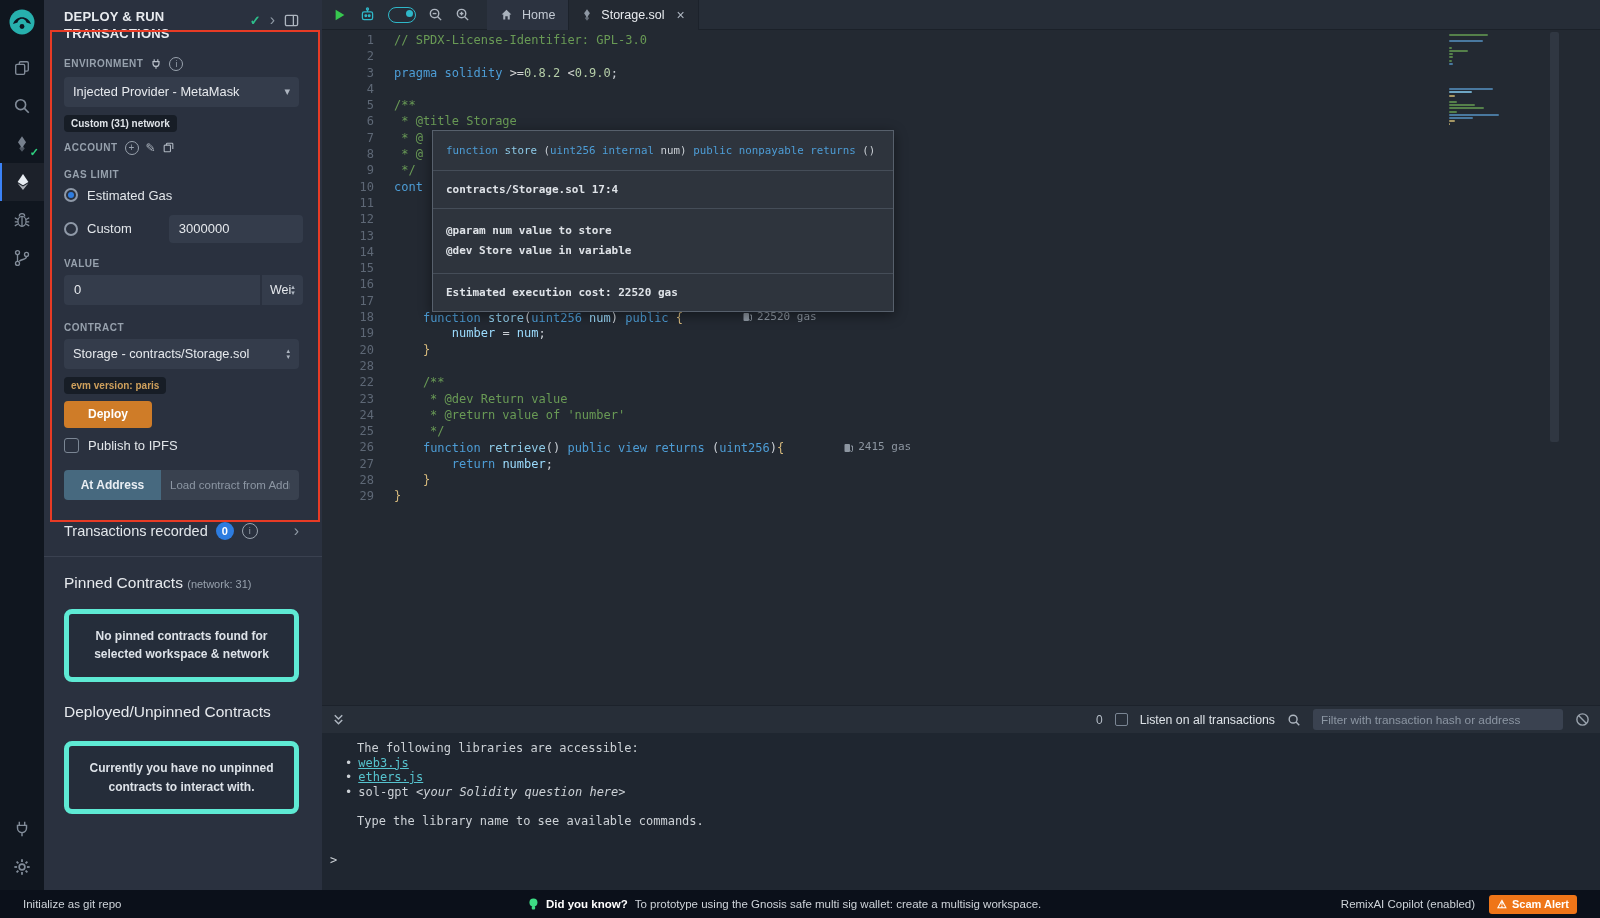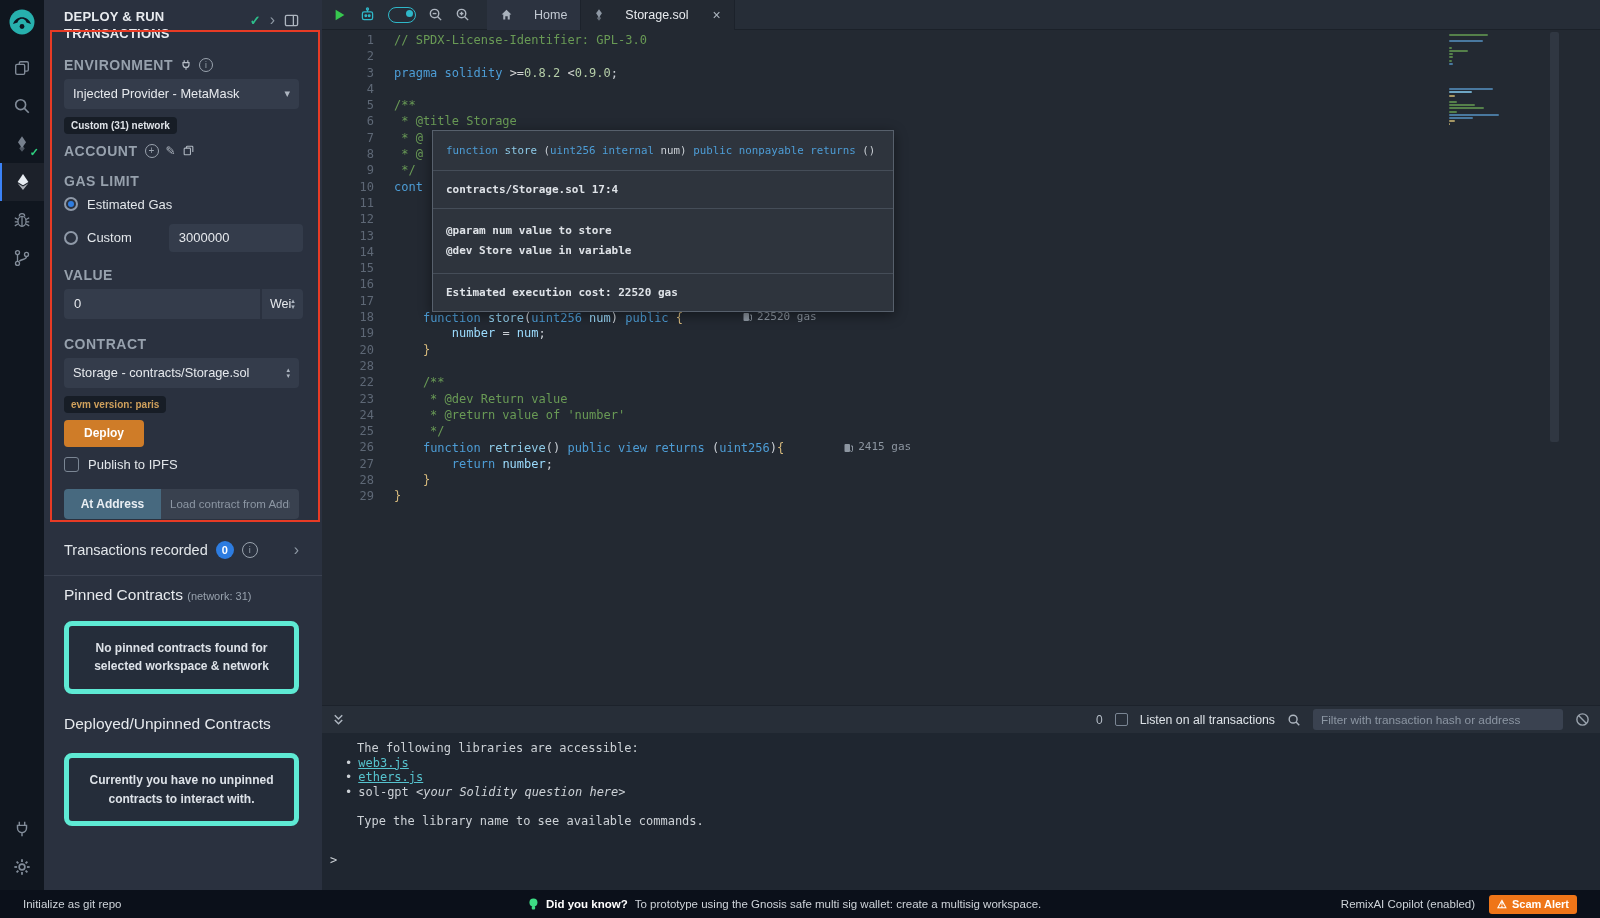--- a/index.html
+++ b/index.html
@@ -17,62 +17,62 @@
 
   
   .sidepanel{position:absolute;left:44px;top:0;width:278px;height:890px;background:#2a313f;box-sizing:border-box;padding:0 23px 0 20px;z-index:10;}
   .panel-header{display:flex;align-items:flex-start;padding-top:9px;}
   .panel-title{width:168px;font-size:13px;font-weight:bold;color:#e8ebef;line-height:1.3;letter-spacing:.2px;}
   .header-icons{display:flex;align-items:center;gap:9px;margin-left:auto;margin-top:3px;}
   .check-glyph{color:#2dbe8b;font-size:13px;font-weight:bold;}
   .chev{color:#8d97a3;font-size:16px;line-height:1;cursor:pointer;}
   .red-annot{position:absolute;left:6px;top:30px;width:266px;height:488px;border:2px solid #e83b25;z-index:6;pointer-events:none;}
   .label-row{display:flex;align-items:center;gap:7px;}
-  .sec-label{font-size:14px;font-weight:bold;color:#97a1ad;letter-spacing:.5px;}
+  .sec-label{font-size:10px;font-weight:bold;color:#97a1ad;letter-spacing:.5px;}
   .info-circle{width:12px;height:12px;border:1px solid #9aa3ae;border-radius:50%;color:#9aa3ae;font-size:8.5px;display:flex;align-items:center;justify-content:center;cursor:pointer;}
   .plus-circle{width:12px;height:12px;border:1px solid #9aa3ae;border-radius:50%;color:#9aa3ae;font-size:10px;display:flex;align-items:center;justify-content:center;cursor:pointer;}
   .pencil{color:#aeb6c0;font-size:12px;cursor:pointer;line-height:1;}
   .sel{height:30px;background:#343c4b;border-radius:4px;display:flex;align-items:center;padding:0 9px;font-size:12.8px;color:#e6e9ed;cursor:pointer;margin-top:6px;}
   .sel .grow{flex:1;white-space:nowrap;overflow:hidden;}
   .caret{color:#aeb6c1;font-size:11px;}
   .dcaret{display:flex;flex-direction:column;align-items:center;color:#aeb6c1;font-size:7px;line-height:6px;}
   .mini-badge{display:inline-block;background:#171d26;border-radius:4px;padding:3px 7px;font-size:10px;font-weight:bold;color:#dfe3e8;margin-top:8px;}
   .evm-badge{color:#cfa05c;}
   .radio{width:14px;height:14px;border-radius:50%;border:2px solid #8f99a8;box-sizing:border-box;position:relative;flex:none;cursor:pointer;}
   .radio.on::after{content:"";position:absolute;inset:2px;background:#2f7de1;border-radius:50%;}
   .radio-label{font-size:13px;color:#e2e6ea;}
   .gas-input{width:134px;height:28px;background:#343c4b;border:none;border-radius:4px;padding:0 10px;font-size:13px;color:#e6e9ed;box-sizing:border-box;}
   input::placeholder{color:#8c96a3;}
   input{outline:none;font-family:"Liberation Sans",sans-serif;}
   .value-row{display:flex;gap:2px;margin-top:6px;}
   .value-input{flex:1;height:30px;background:#343c4b;border:none;border-radius:4px 0 0 4px;padding:0 10px;font-size:13px;color:#e6e9ed;box-sizing:border-box;}
   .wei-box{width:60px;height:30px;background:#343c4b;border-radius:0 4px 4px 0;display:flex;align-items:center;justify-content:space-between;padding:0 8px;box-sizing:border-box;font-size:12.5px;color:#e6e9ed;cursor:pointer;}
-  .btn-deploy{width:80px;height:27px;background:#cf7c28;border:none;border-radius:4px;color:#fff;font-size:12px;font-weight:bold;display:flex;align-items:center;justify-content:center;margin-top:7px;cursor:pointer;}
+  .btn-deploy{width:88px;height:27px;background:#cf7c28;border:none;border-radius:4px;color:#fff;font-size:12px;font-weight:bold;display:flex;align-items:center;justify-content:center;margin-top:7px;cursor:pointer;}
   .cb-row{display:flex;align-items:center;gap:9px;margin-top:10px;}
   .cb{width:15px;height:15px;border:1.5px solid #7b8694;border-radius:3px;box-sizing:border-box;background:transparent;cursor:pointer;flex:none;}
   .cb-label{font-size:13px;color:#e2e6ea;}
   .ataddr-row{display:flex;margin-top:17px;}
   .btn-ataddr{width:97px;height:30px;background:#47697f;border:none;border-radius:4px 0 0 4px;color:#e9eef3;font-size:12px;font-weight:bold;display:flex;align-items:center;justify-content:center;cursor:pointer;flex:none;}
   .addr-input{flex:1;height:30px;background:#39414f;border:none;border-radius:0 4px 4px 0;padding:0 9px;font-size:11.5px;color:#dfe3e8;box-sizing:border-box;min-width:0;}
   .tx-row{display:flex;align-items:center;gap:8px;margin-top:22px;font-size:14.5px;color:#e2e6ea;}
   .tx-badge{width:18px;height:18px;border-radius:50%;background:#2d7ce0;color:#fff;font-size:11px;font-weight:bold;display:flex;align-items:center;justify-content:center;}
   .tx-chev{margin-left:auto;}
   .panel-divider{height:1px;background:#3a4150;margin:16px -23px 0 -20px;}
-  .sec-head{font-size:15.5px;color:#e6e9ed;margin-top:10px;}
+  .sec-head{font-size:15.5px;color:#e6e9ed;margin-top:17px;}
   .sec-head .sub{font-size:11px;color:#97a1ad;font-weight:normal;}
   .empty-box{margin-top:17px;border:5px solid #5eead4;border-radius:8px;padding:13px 8px;text-align:center;font-size:12px;font-weight:bold;color:#dde2e8;line-height:1.55;background:rgba(12,17,24,.12);}
 
   
   .main{position:absolute;left:322px;top:0;right:0;height:890px;background:#232932;}
   .tabbar{position:absolute;left:0;top:0;right:0;height:30px;background:#262d37;display:flex;align-items:center;border-bottom:1px solid #1b2129;box-sizing:border-box;}
   .ed-actions{display:flex;align-items:center;gap:12px;padding:0 11px;}
   .toggle{width:26px;height:14px;border:1.5px solid #2fb8c9;border-radius:8px;position:relative;cursor:pointer;}
   .toggle::after{content:"";position:absolute;right:2px;top:2px;width:7px;height:7px;border-radius:50%;background:#2fb8c9;}
   .tabs{display:flex;height:30px;margin-left:6px;}
-  .tab{height:30px;display:flex;align-items:center;gap:21px;padding:0 13px;font-size:12.5px;color:#c3cad3;background:#2c3340;border-right:1px solid #1c222b;cursor:pointer;}
+  .tab{height:30px;display:flex;align-items:center;gap:9px;padding:0 13px;font-size:12.5px;color:#c3cad3;background:#2c3340;border-right:1px solid #1c222b;cursor:pointer;}
   .tab.active{background:#232932;color:#e8ebef;}
   .tab-close{color:#aeb6c0;font-size:14px;margin-left:3px;cursor:pointer;}
 
   .editor{position:absolute;left:0;top:30px;right:0;height:675px;background:#232932;font-family:"DejaVu Sans Mono",monospace;overflow:hidden;}
   .gutter{position:absolute;left:0;top:2px;width:52px;text-align:right;color:#5e6876;font-size:12px;}
   .ln{height:16.3px;line-height:16.3px;}
   .code{position:absolute;left:72px;top:2px;right:160px;}
   .code-line{height:16.3px;line-height:16.3px;white-space:pre;font-size:12px;color:#c9ced4;}
   .tk-cm{color:#699a55;}
   .tk-kw{color:#4d9dd6;}

